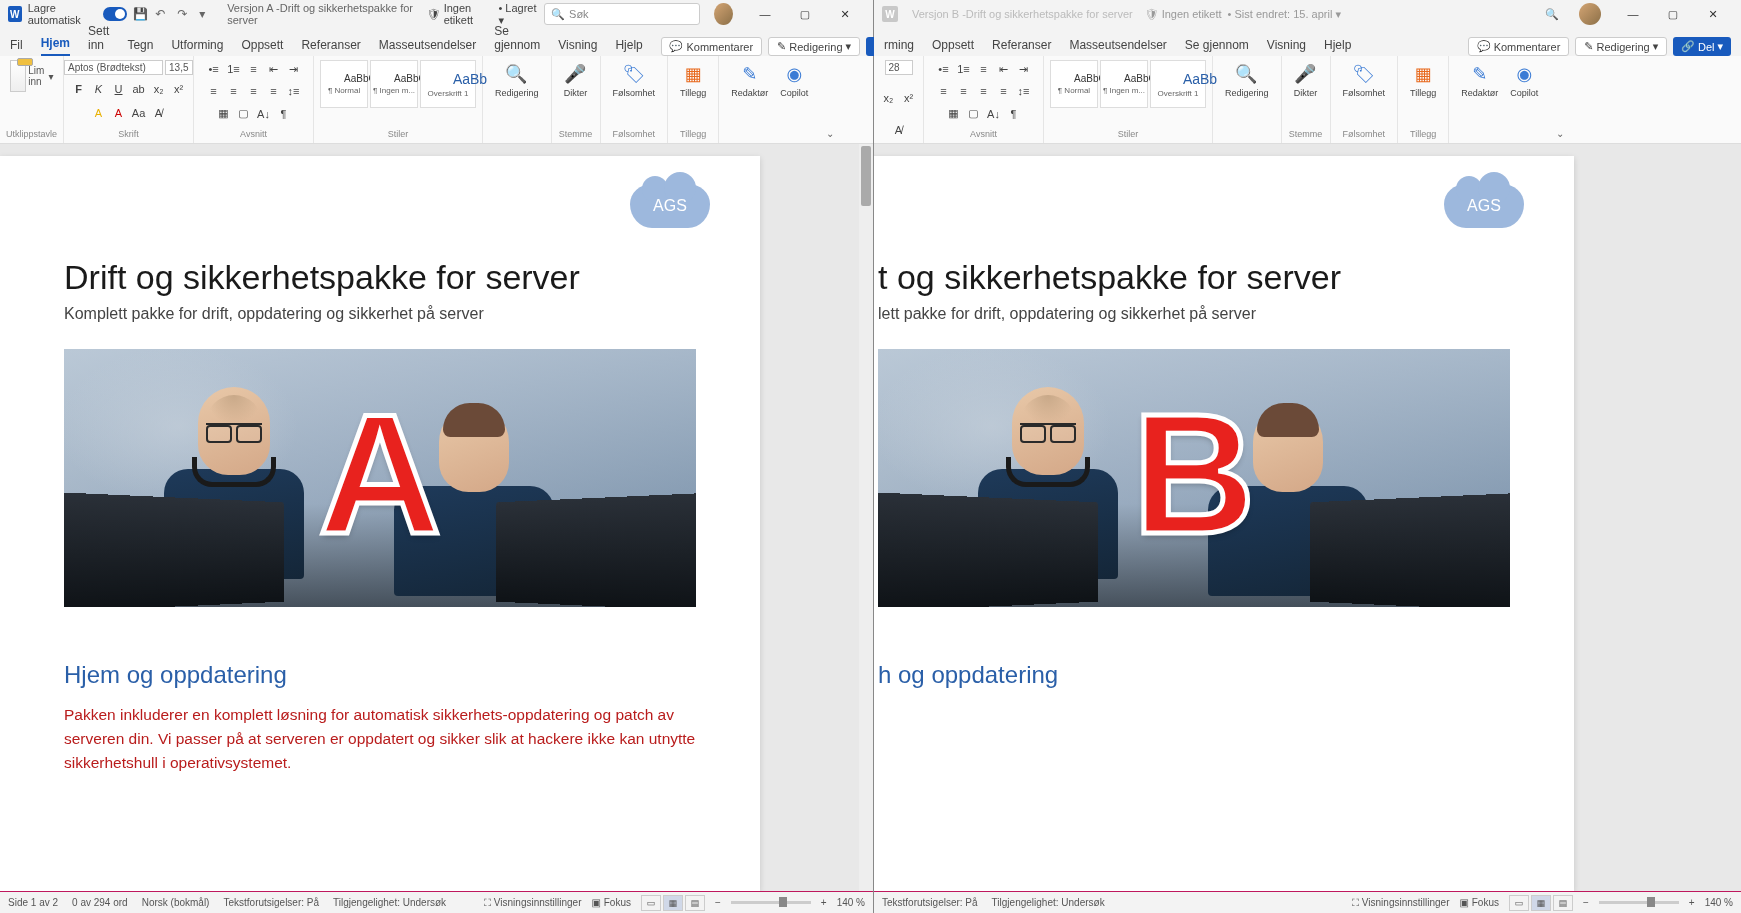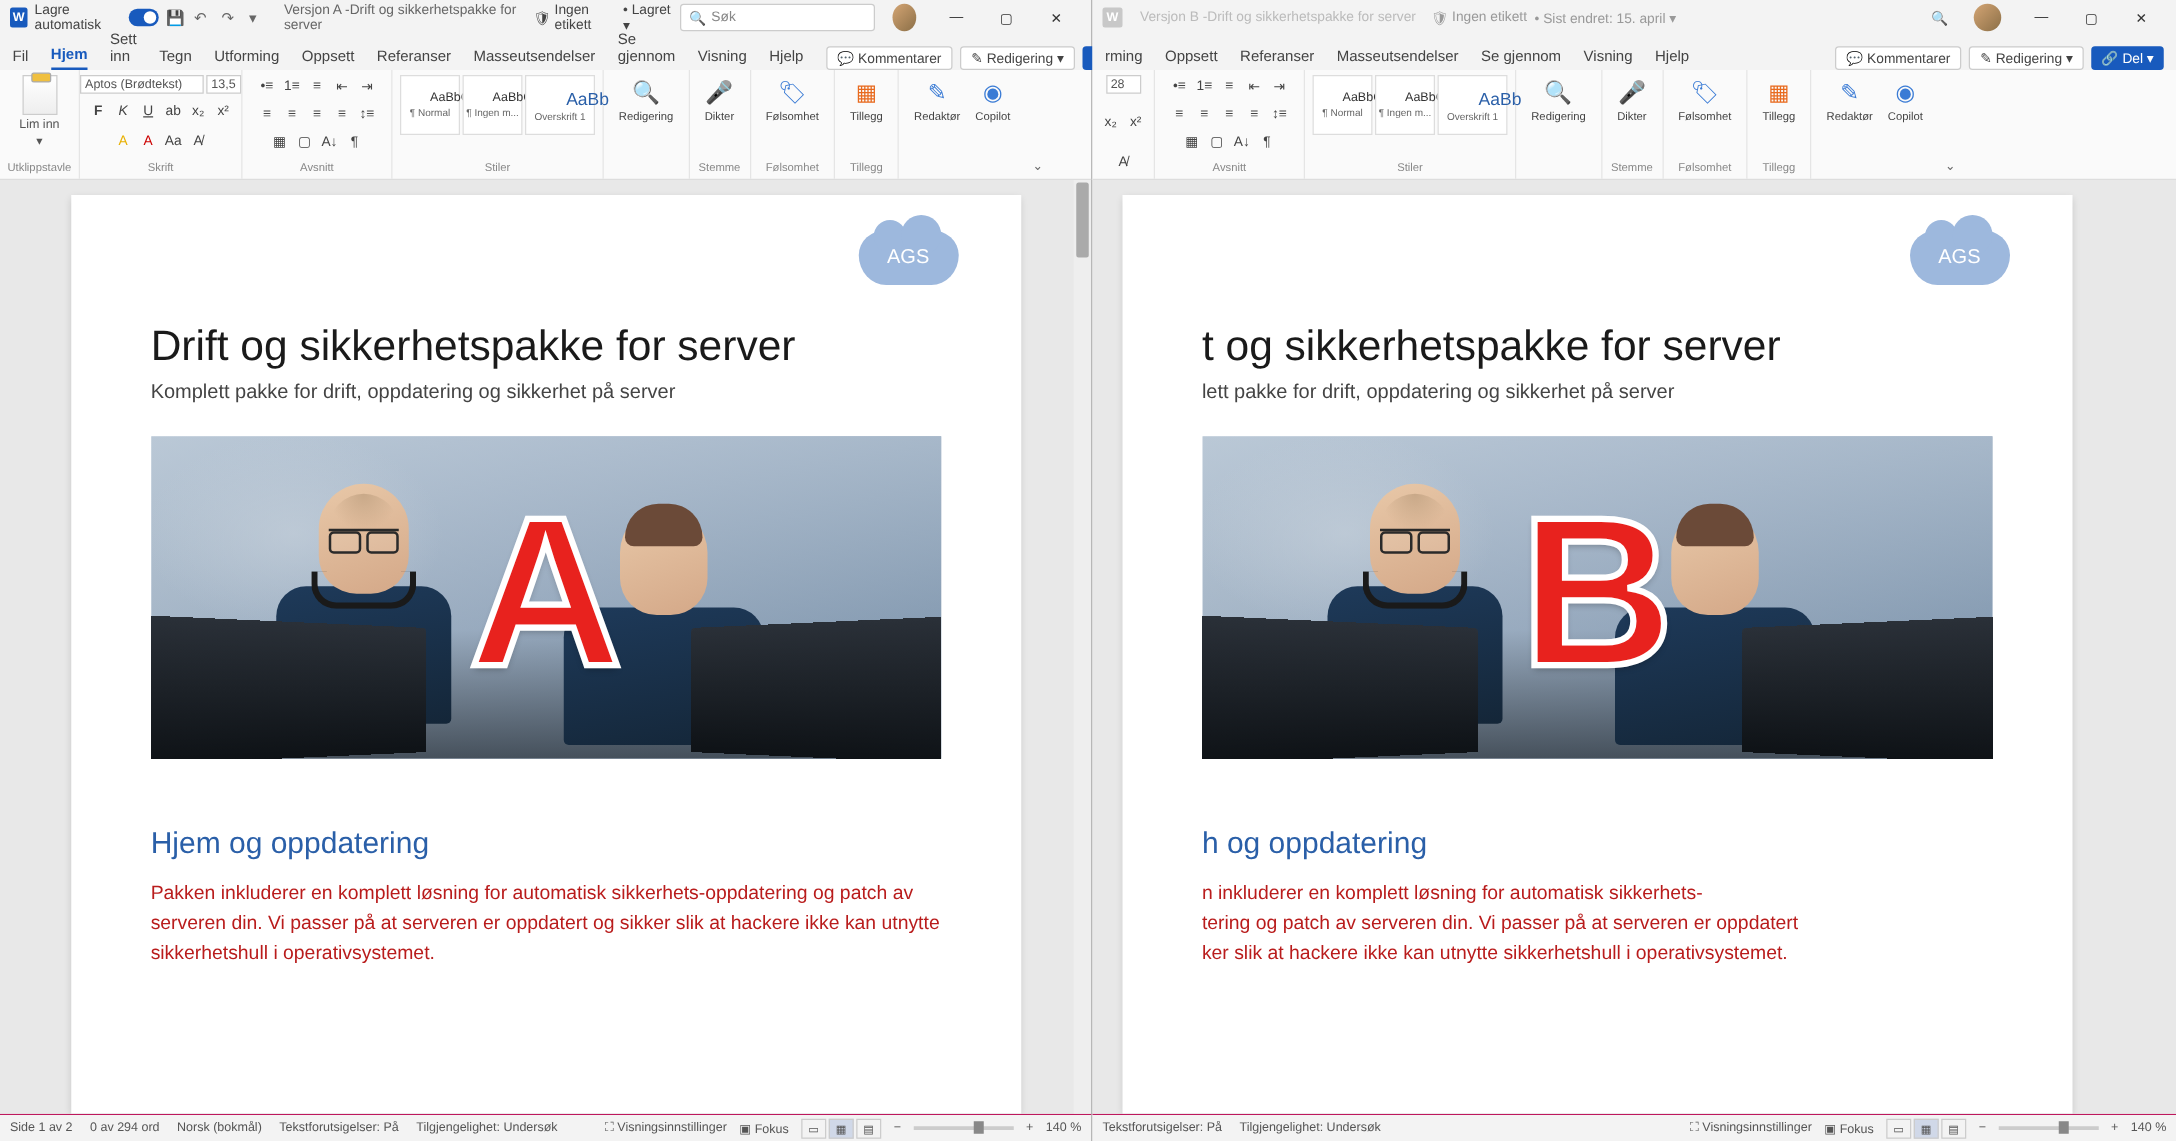--- a/index.html
+++ b/index.html
@@ -25,37 +25,37 @@
 .win-ctrl{width:40px;height:28px;display:flex;align-items:center;justify-content:center;font-size:11px;color:#333;}
 .tabs{height:28px;display:flex;align-items:end;padding:0 10px;font-size:12px;color:#444;gap:18px;background:#f3f3f3;}
 .tab{padding-bottom:4px;cursor:pointer;}
 .tab.active{border-bottom:2px solid #185abd;color:#185abd;font-weight:600;}
 .right-actions{margin-left:auto;display:flex;gap:6px;align-items:center;}
 .btn-outline{border:1px solid #ccc;padding:2px 8px;border-radius:3px;font-size:11px;display:flex;align-items:center;gap:3px;background:#fff;}
 .btn-share{background:#185abd;color:#fff;padding:3px 8px;border-radius:3px;font-size:11px;display:flex;align-items:center;gap:3px;}
 .ribbon{height:88px;background:#fafafa;border-bottom:1px solid #ddd;display:flex;font-size:10px;color:#555;}
 .grp{border-right:1px solid #e5e5e5;padding:4px 6px;display:flex;flex-direction:column;justify-content:space-between;align-items:center;}
 .grp-label{font-size:9px;color:#888;text-align:center;margin-top:2px;}
-.paste{width:44px;display:flex;flex-direction:column;align-items:center;gap:2px;}
+.paste{width:44px;display:flex;flex-direction:row;align-items:center;gap:2px;}
 .paste-icon{width:28px;height:32px;background:linear-gradient(#fff,#eee);border:1px solid #ccc;position:relative;}
 .paste-icon::before{content:"";position:absolute;top:-3px;left:6px;width:14px;height:6px;background:#f0c040;border:1px solid #aaa;border-radius:2px;}
 .font-grp{width:130px;}
 .font-row{display:flex;gap:2px;align-items:center;}
 .font-sel{border:1px solid #ccc;font-size:10px;padding:1px 3px;background:#fff;}
 .icn{width:18px;height:18px;display:flex;align-items:center;justify-content:center;font-size:11px;color:#444;}
 .para-grp{width:120px;}
 .styles{display:flex;gap:2px;}
 .style-box{width:48px;height:48px;border:1px solid #ddd;display:flex;flex-direction:column;align-items:center;justify-content:center;font-size:8px;background:#fff;}
 .style-box.big{width:56px;}
 .style-prev{font-size:10px;color:#333;margin-left:44px;}
 .style-name{font-size:8px;color:#666;margin-top:2px;}
 .big-btn{display:flex;flex-direction:column;align-items:center;gap:2px;padding:2px 6px;font-size:9px;color:#444;}
 .big-btn-icon{width:24px;height:24px;display:flex;align-items:center;justify-content:center;font-size:18px;}
 .ribbon-collapse{width:20px;display:flex;align-items:end;justify-content:center;padding-bottom:4px;color:#666;}
-.doc-area{flex:1;background:#e8e8e8;overflow:hidden;position:relative;display:flex;justify-content:center;padding-top:12px;}
+.doc-area{flex:1;background:#e8e8e8;overflow:hidden;position:relative;display:flex;justify-content:flex-start;padding-top:12px;}
 .scrollbar{position:absolute;right:0;top:0;width:14px;height:100%;background:#eee;}
 .scroll-thumb{width:10px;height:60px;background:#aaa;margin:2px auto;border-radius:2px;}
 .page{width:760px;background:#fff;box-shadow:0 2px 6px rgba(0,0,0,0.15);padding:34px 64px;position:relative;}
 .inactive .page{margin-left:-60px;width:760px;}
 .logo{position:absolute;top:28px;right:50px;width:80px;height:44px;}
 .cloud{width:80px;height:44px;background:#9db8dd;border-radius:22px 22px 22px 22px / 20px 20px 24px 24px;position:relative;display:flex;align-items:center;justify-content:center;color:#fff;font-size:16px;font-weight:500;}
 .cloud::before{content:"";position:absolute;width:26px;height:26px;background:#9db8dd;border-radius:50%;top:-8px;left:12px;}
 .cloud::after{content:"";position:absolute;width:32px;height:32px;background:#9db8dd;border-radius:50%;top:-12px;right:14px;}
 .cursor{position:absolute;width:2px;height:20px;background:#000;top:210px;left:525px;}
 .cursor::before{content:"";position:absolute;width:8px;height:2px;background:#000;top:-1px;left:-3px;}
@@ -448,23 +448,20 @@
           </div>
     <div class="person p2">
             <div class="head"></div>
             <div class="body"></div>
           </div>
     <div class="monitor m1"></div>
     <div class="monitor m2"></div>
     <div class="letter">B</div>
    </div>
    <h2>h og oppdatering</h2>
-   <p class="body-text" style="white-space:pre-line">n inkluderer en komplett løsning for automatisk sikkerhets-
-tering og patch av serveren din. Vi passer på at serveren er oppdatert
-ker slik at hackere ikke kan utnytte sikkerhetshull i operativsystemet.</p>
   </div>
  </div>
  <div class="statusbar">
   <span>Tekstforutsigelser: På</span>
   <span>Tilgjengelighet: Undersøk</span>
   <div class="status-right">
    <span>⛶ <span>Visningsinnstillinger</span></span>
    <span>▣ <span>Fokus</span></span>
    <div class="view-btns">
     <span class="vb">▭</span>

